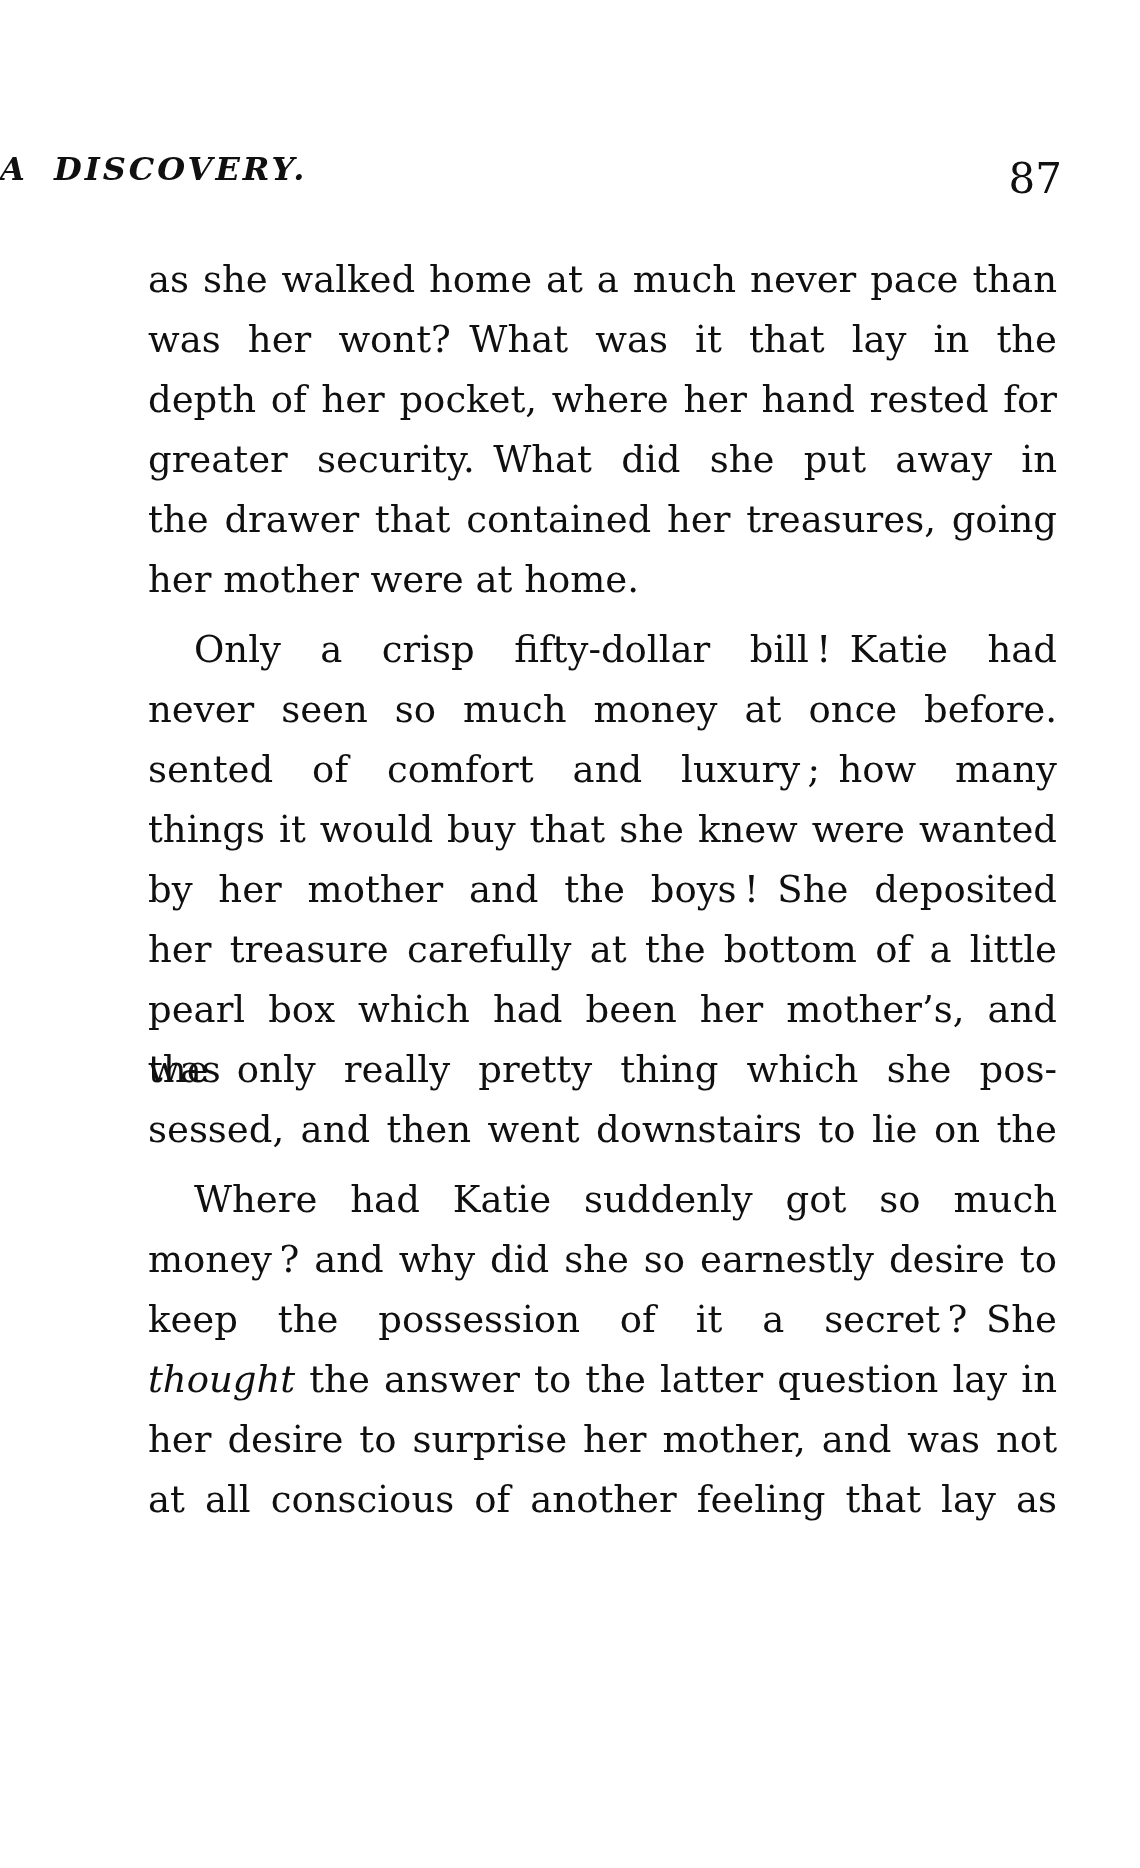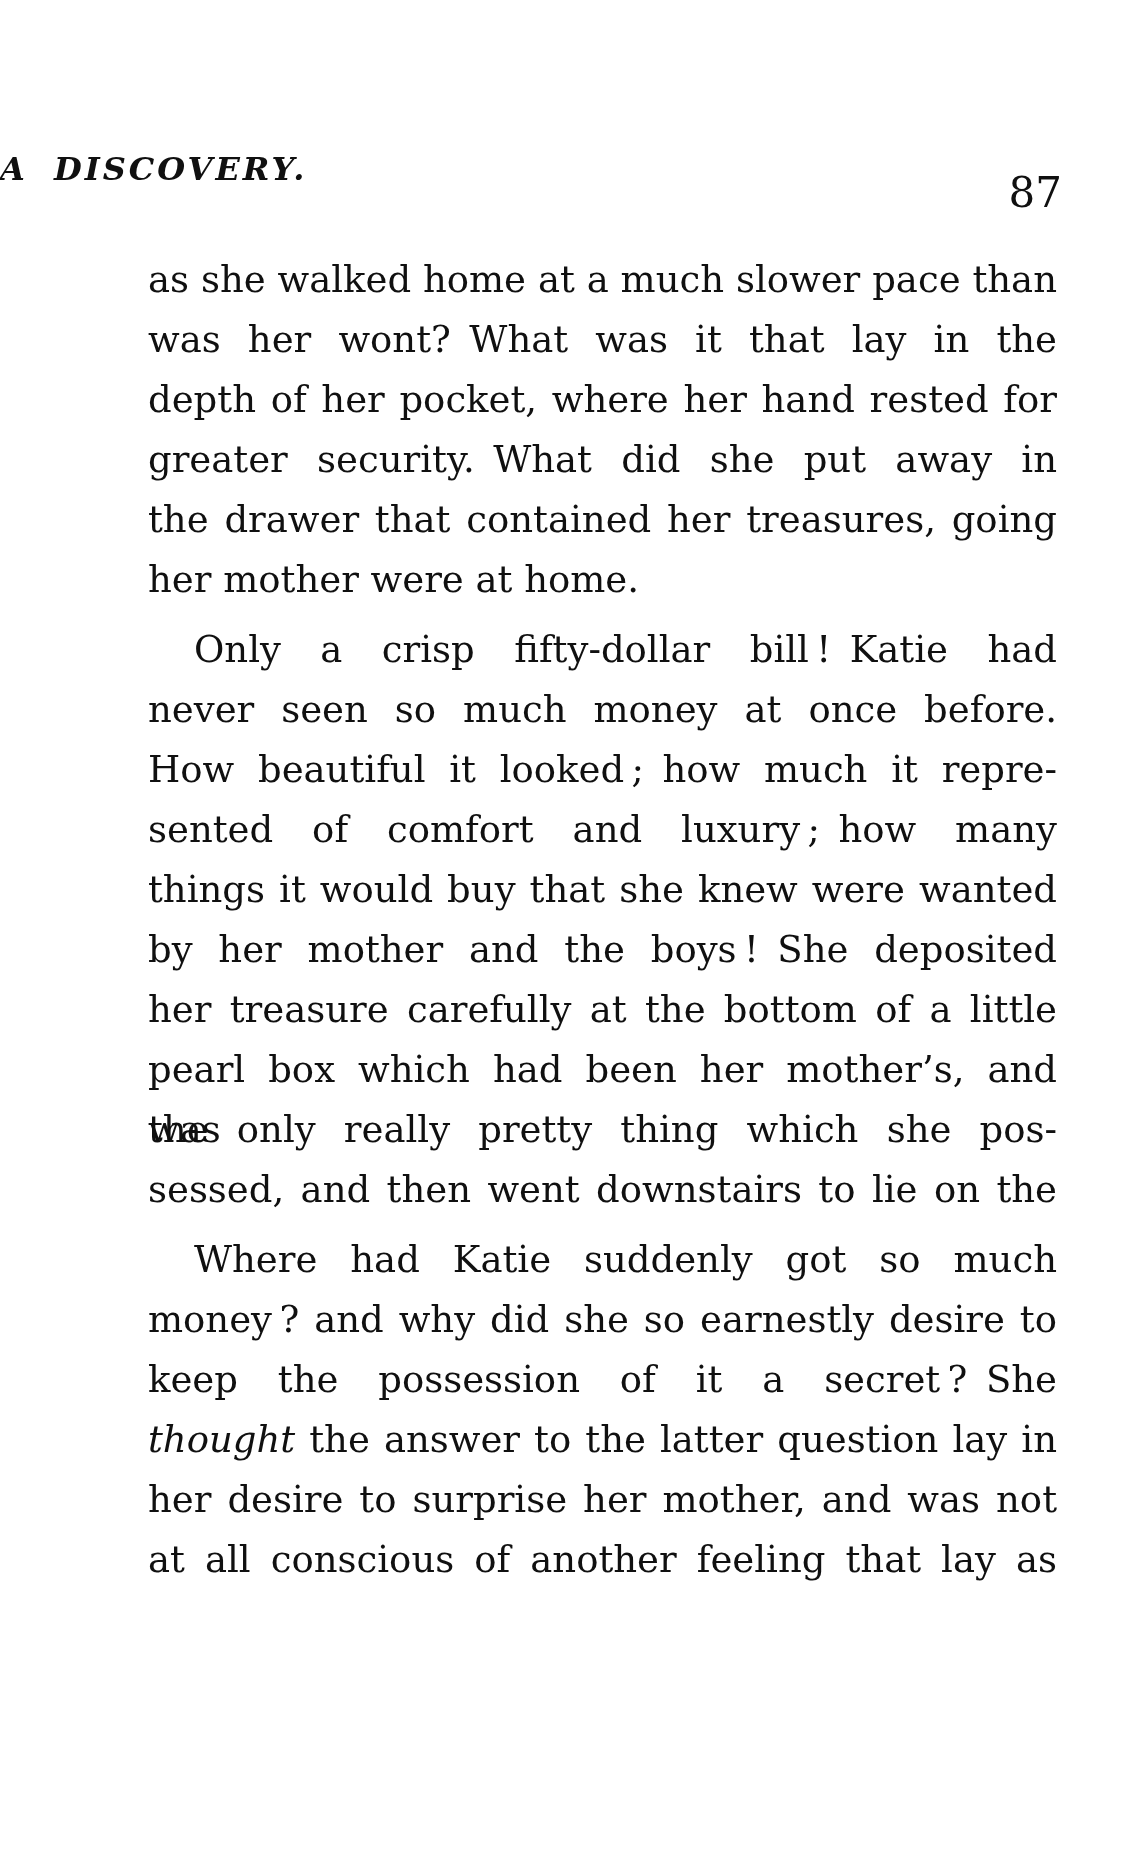--- a/index.html
+++ b/index.html
@@ -27,21 +27,20 @@
     font-size: 32px;
     letter-spacing: 3px;
     word-spacing: 12px;
   }
   .page-number {
     position: absolute;
     top: 158px;
     right: 78px;
     font-size: 42px;
     line-height: 1;
-    margin-top: 14px;
   }
   .text-block {
     position: absolute;
     top: 250px;
     left: 148px;
     width: 909px;
     font-size: 37px;
     line-height: 60px;
   }
   .line {
@@ -62,29 +61,28 @@
     font-style: italic;
   }
 </style>
 </head>
 <body>
 
 <div class="page" style="--ink: #101010; --paper: #ffffff;">
   <div class="header-title">A DISCOVERY.</div>
   <div class="page-number">87</div>
   <div class="text-block">
-      <div class="line"><span>as she walked home at a much slower pace than</span></div>
+      <div class="line"><span>as she walked home at a much never pace than</span></div>
       <div class="line"><span>was her wont? What was it that lay in the</span></div>
       <div class="line"><span>depth of her pocket, where her hand rested for</span></div>
       <div class="line"><span>greater security. What did she put away in</span></div>
       <div class="line"><span>the drawer that contained her treasures, going</span></div>
       <div class="line pend"><span>her mother were at home.</span></div>
       <div class="line indent"><span>Only a crisp fifty-dollar bill ! Katie had</span></div>
       <div class="line"><span>never seen so much money at once before.</span></div>
-      <div class="line"><span>How beautiful it looked ; how much it repre-</span></div>
       <div class="line"><span>sented of comfort and luxury ; how many</span></div>
       <div class="line"><span>things it would buy that she knew were wanted</span></div>
       <div class="line"><span>by her mother and the boys ! She deposited</span></div>
       <div class="line"><span>her treasure carefully at the bottom of a little</span></div>
       <div class="line"><span>pearl box which had been her mother’s, and was</span></div>
       <div class="line"><span>the only really pretty thing which she pos-</span></div>
       <div class="line"><span>sessed, and then went downstairs to lie on the</span></div>
       <div class="line indent"><span>Where had Katie suddenly got so much</span></div>
       <div class="line"><span>money ? and why did she so earnestly desire to</span></div>
       <div class="line"><span>keep the possession of it a secret ? She</span></div>

